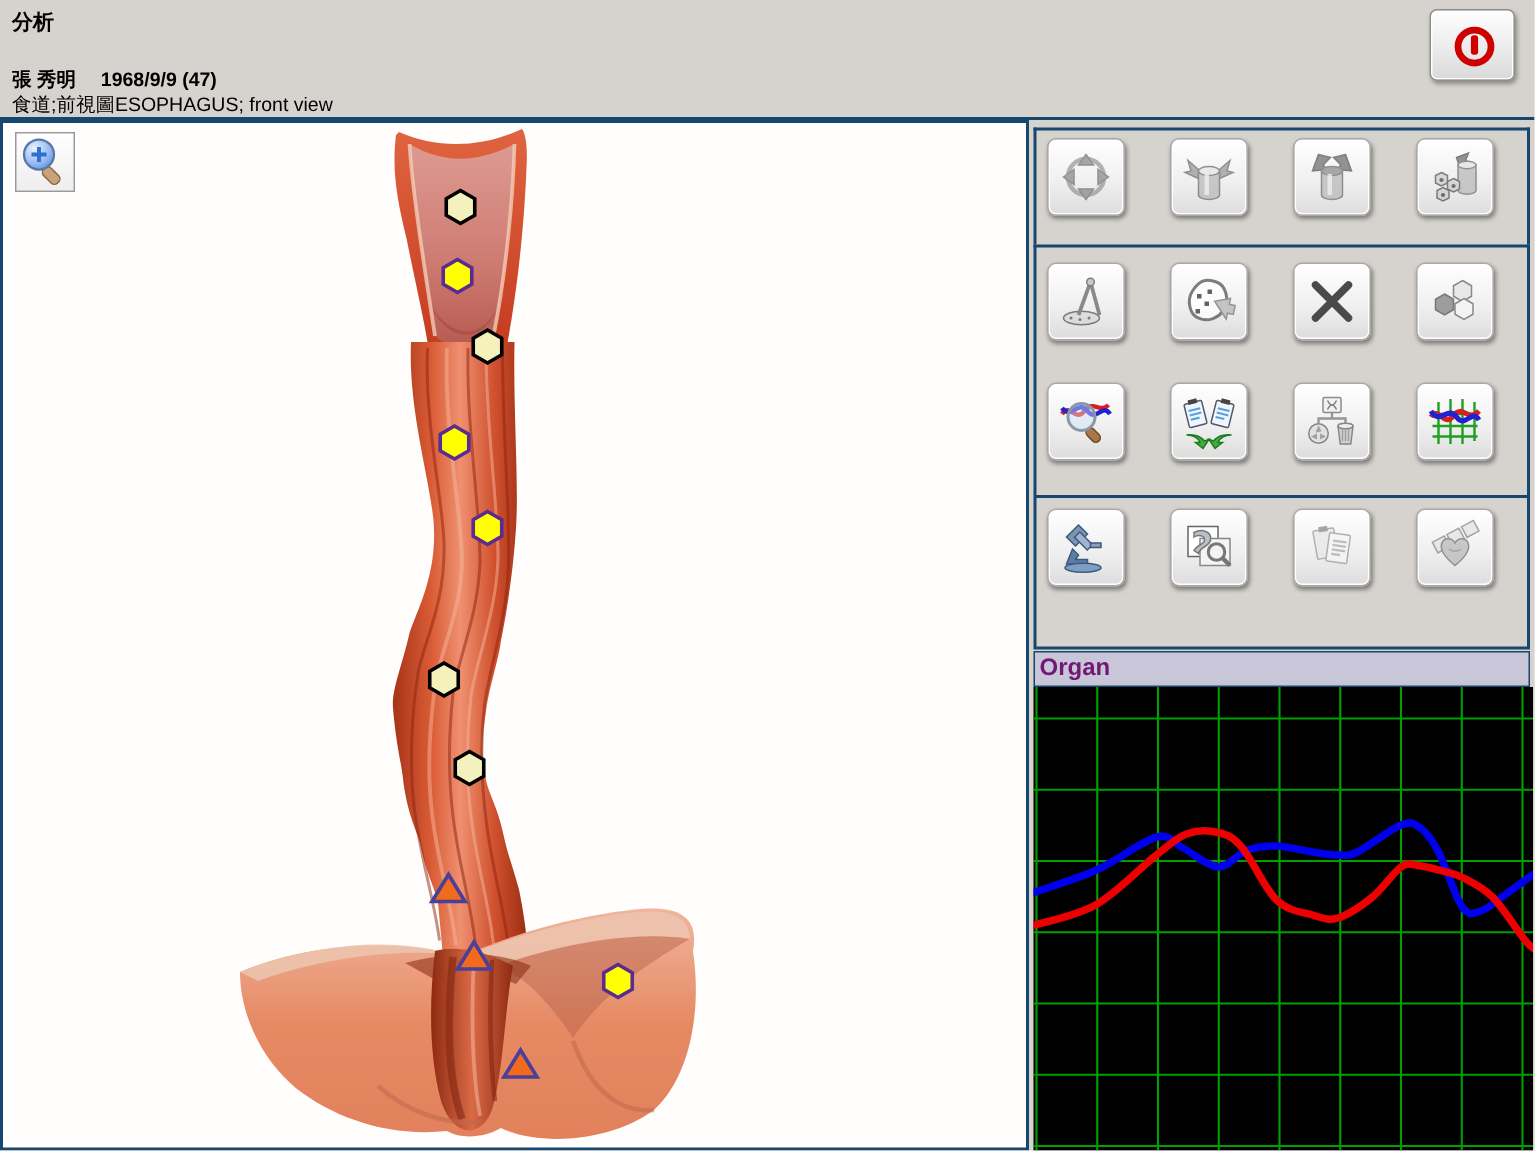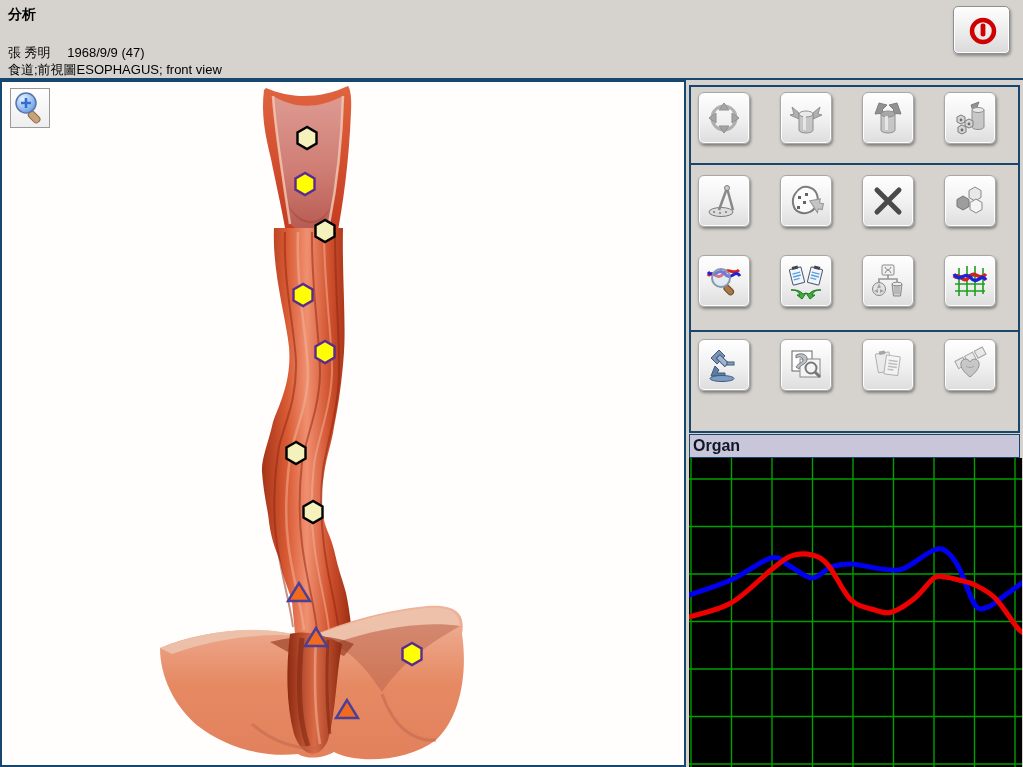--- a/index.html
+++ b/index.html
@@ -5,21 +5,21 @@
   * { margin:0; padding:0; box-sizing:border-box; }
   html,body { width:1023px; height:767px; overflow:hidden; }
   body {
     font-family:"Liberation Sans","DejaVu Sans",sans-serif;
     background:#d6d3ce; position:relative;
   }
   
   #header { position:absolute; left:0; top:0; width:1023px; height:80px;
     background:#d6d3ce; border-bottom:2px solid #17466f; }
   #app-title { position:absolute; left:8px; top:6px; font-size:14px; font-weight:bold; color:#000; }
-  #patient-line { position:absolute; left:8px; top:44px; font-size:13px; font-weight:normal; color:#000; }
+  #patient-line { position:absolute; left:8px; top:44px; font-size:13px; font-weight:bold; color:#000; }
   #view-line { position:absolute; left:8px; top:61px; font-size:13px; font-weight:normal; color:#000; }
   #exit-button { position:absolute; left:953px; top:6px; width:57px; height:48px;
     border:1px solid #8f8f8f; border-radius:5px;
     background:linear-gradient(#fefefe,#ececec 55%,#d9d9d9);
     box-shadow:1px 2px 3px rgba(0,0,0,.35), inset 0 0 0 1px #fff; cursor:pointer; }
   #exit-button svg { position:absolute; left:14px; top:9px; }
 
   
   #viewport { position:absolute; left:0; top:80px; width:686px; height:687px;
     border:2px solid #17466f; background:#fffefd; }
@@ -42,21 +42,21 @@
     cursor:pointer; display:flex; align-items:center; justify-content:center; }
   .tool-button svg { width:38px; height:38px; }
   #group-1 { height:78px; } #group-1 .tool-row { padding-top:5px; }
   #group-2 { height:167px; }
   #group-2 .tool-row.r2 { padding-top:10px; }
   #group-2 .tool-row.r3 { padding-top:28px; }
   #group-3 { height:103px; } #group-3 .tool-row { padding-top:7px; }
 
   #organ-bar { position:absolute; left:3px; top:354px; width:331px; height:24px;
     background:#c9c6d9; border:1px solid #17466f;
-    font-size:16px; font-weight:bold; color:#0f172a; padding-left:3px; line-height:21px; }
+    font-size:16px; font-weight:bold; color:#701a75; padding-left:3px; line-height:21px; }
   #chart-wrap { position:absolute; left:3px; top:378px; width:333px; height:309px; background:#000; }
 
   .dim { filter:grayscale(1) opacity(.75); }
 </style>
 </head>
 <body>
 
 <div id="header">
   <div id="app-title">分析</div>
   <div id="patient-line">張 秀明　 1968/9/9 (47)</div>

